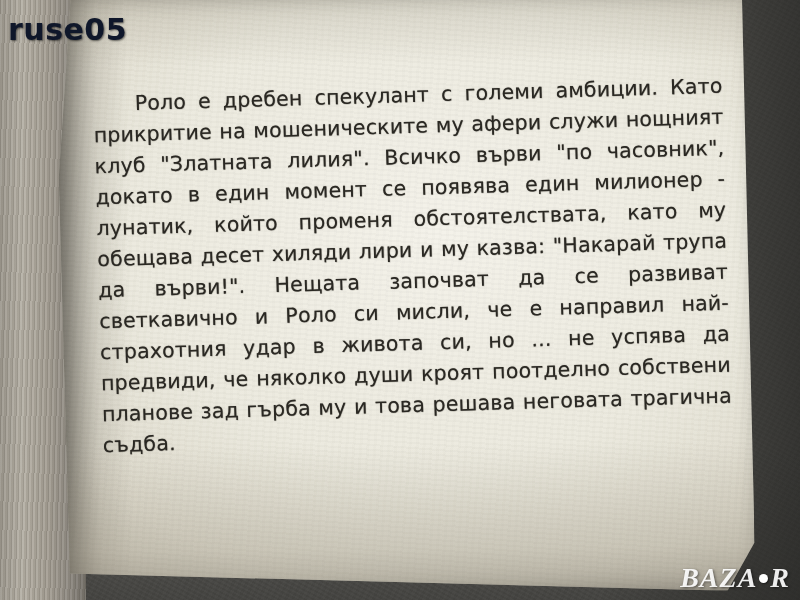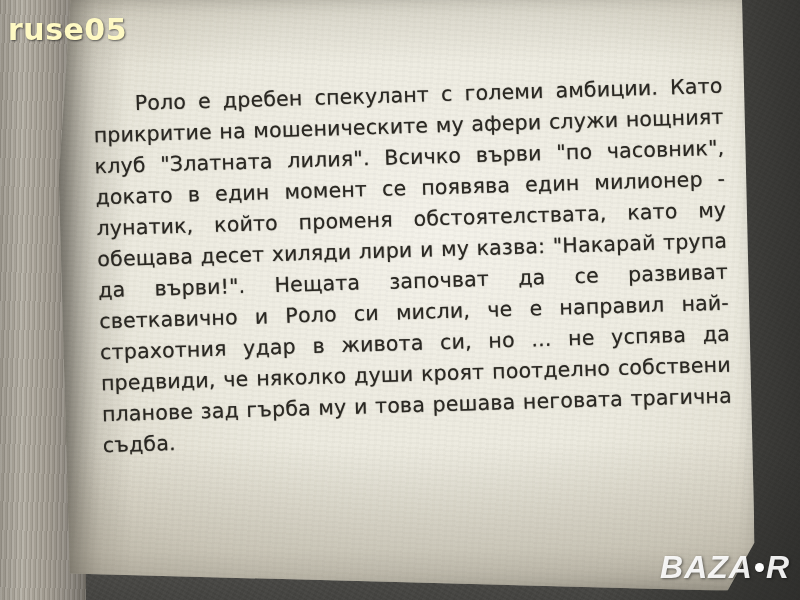--- a/index.html
+++ b/index.html
@@ -131,32 +131,32 @@
   }
 
   
   .wm-ruse {
     position: absolute;
     left: 8px;
     top: 12px;
     font-family: "DejaVu Sans", sans-serif;
     font-weight: bold;
     font-size: 30px;
-    color: #fef9c3;
+    color: #0f172a;
     letter-spacing: 0.5px;
     text-shadow: 1px 1px 2px rgba(0,0,0,0.55);
   }
   .wm-bazar {
     position: absolute;
     right: 10px;
-    bottom: 14px;
-    font-family: Liberation Sans, sans-serif;
+    bottom: 6px;
+    font-family: Liberation Serif, serif;
     font-weight: bold;
     font-style: italic;
-    font-size: 32px;
+    font-size: 28px;
     color: rgba(255,255,255,0.92);
     letter-spacing: 1px;
     text-shadow: 1px 1px 3px rgba(0,0,0,0.5);
   }
   .wm-bazar .dot {
     display: inline-block;
     width: 9px;
     height: 9px;
     border-radius: 50%;
     background: #ffffff;

